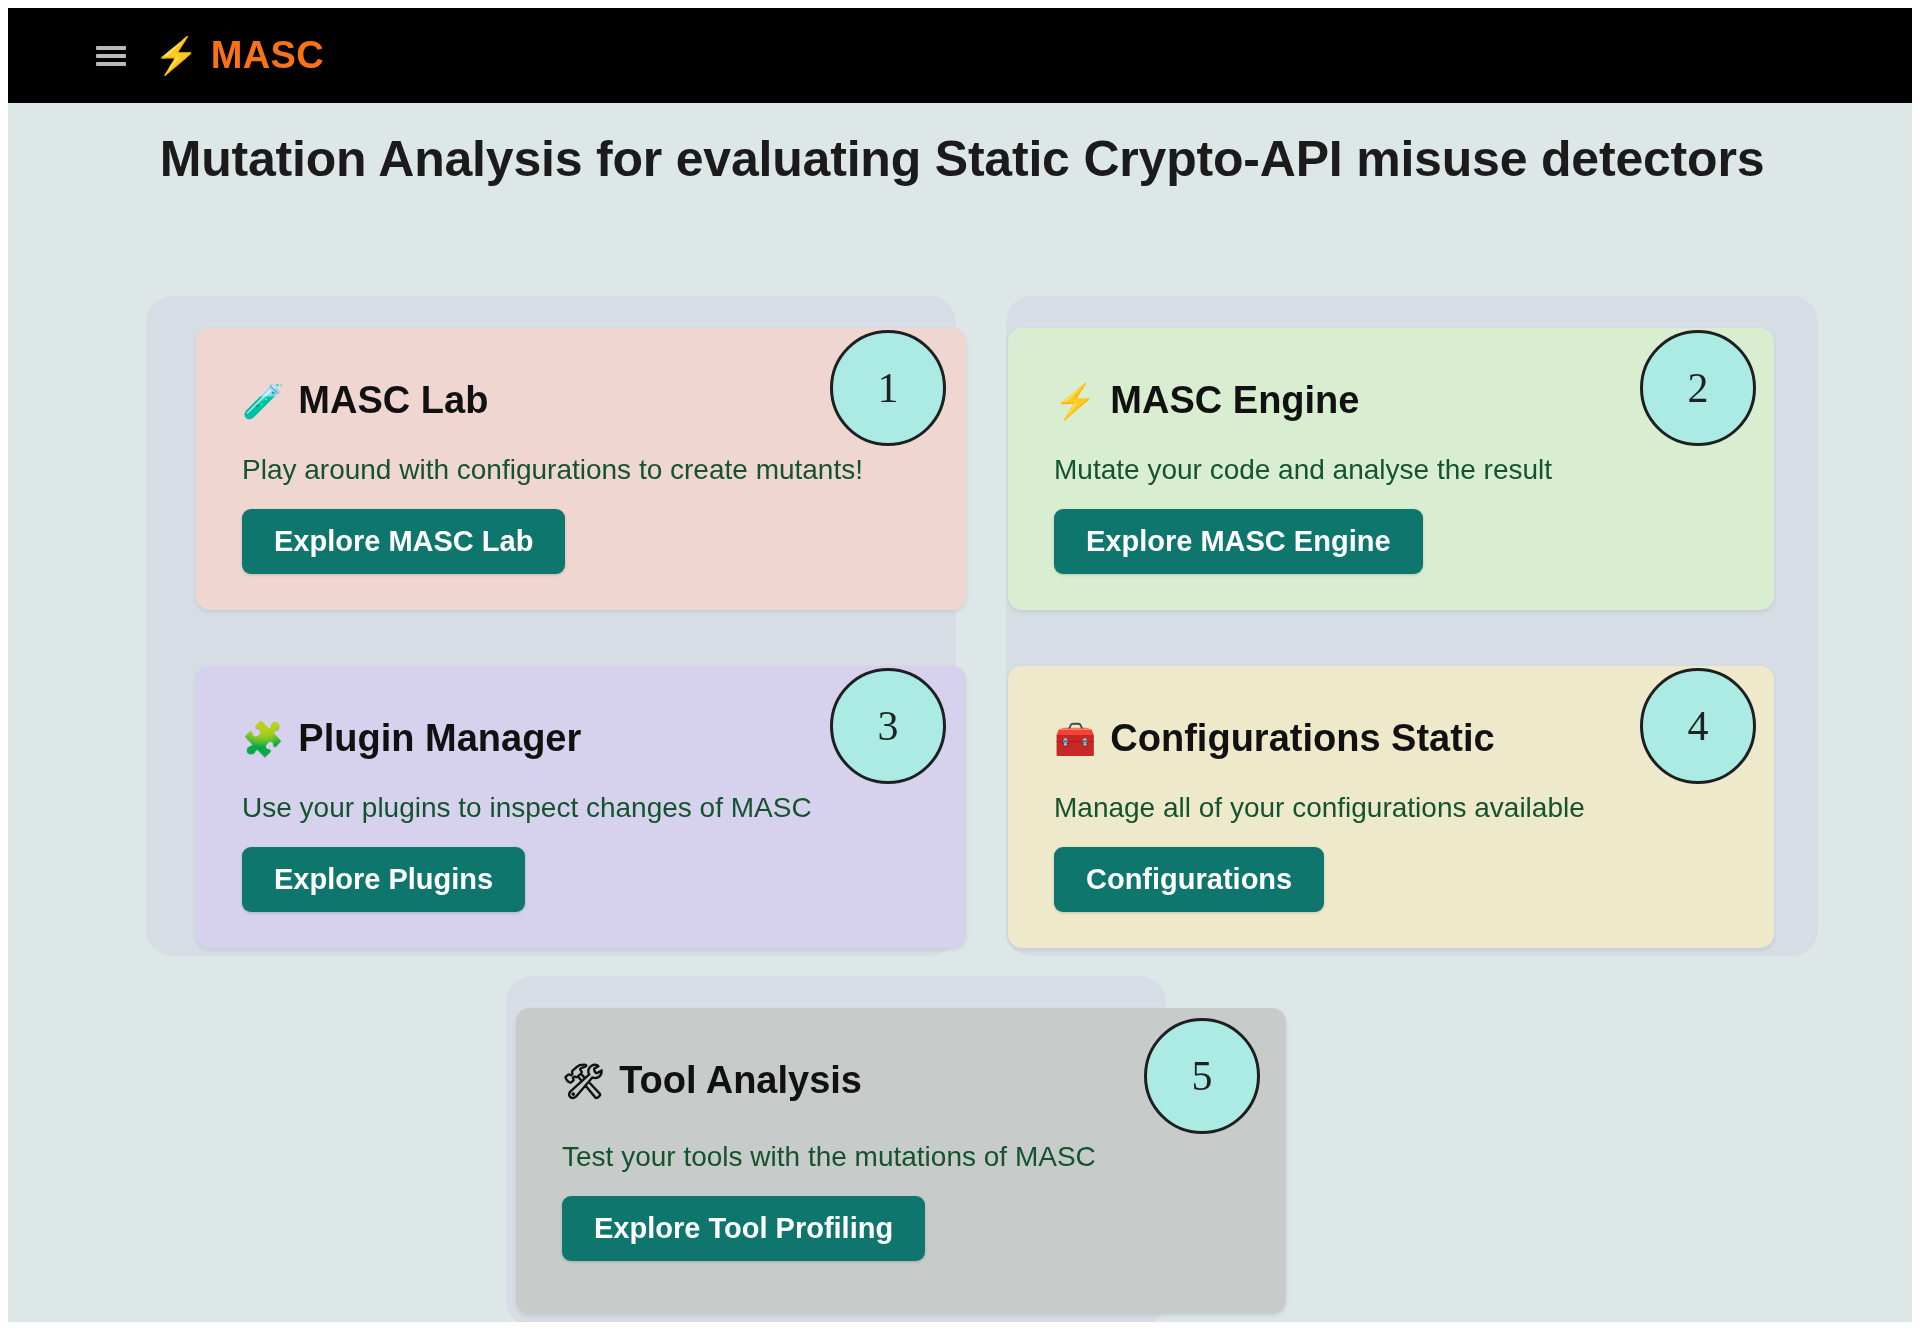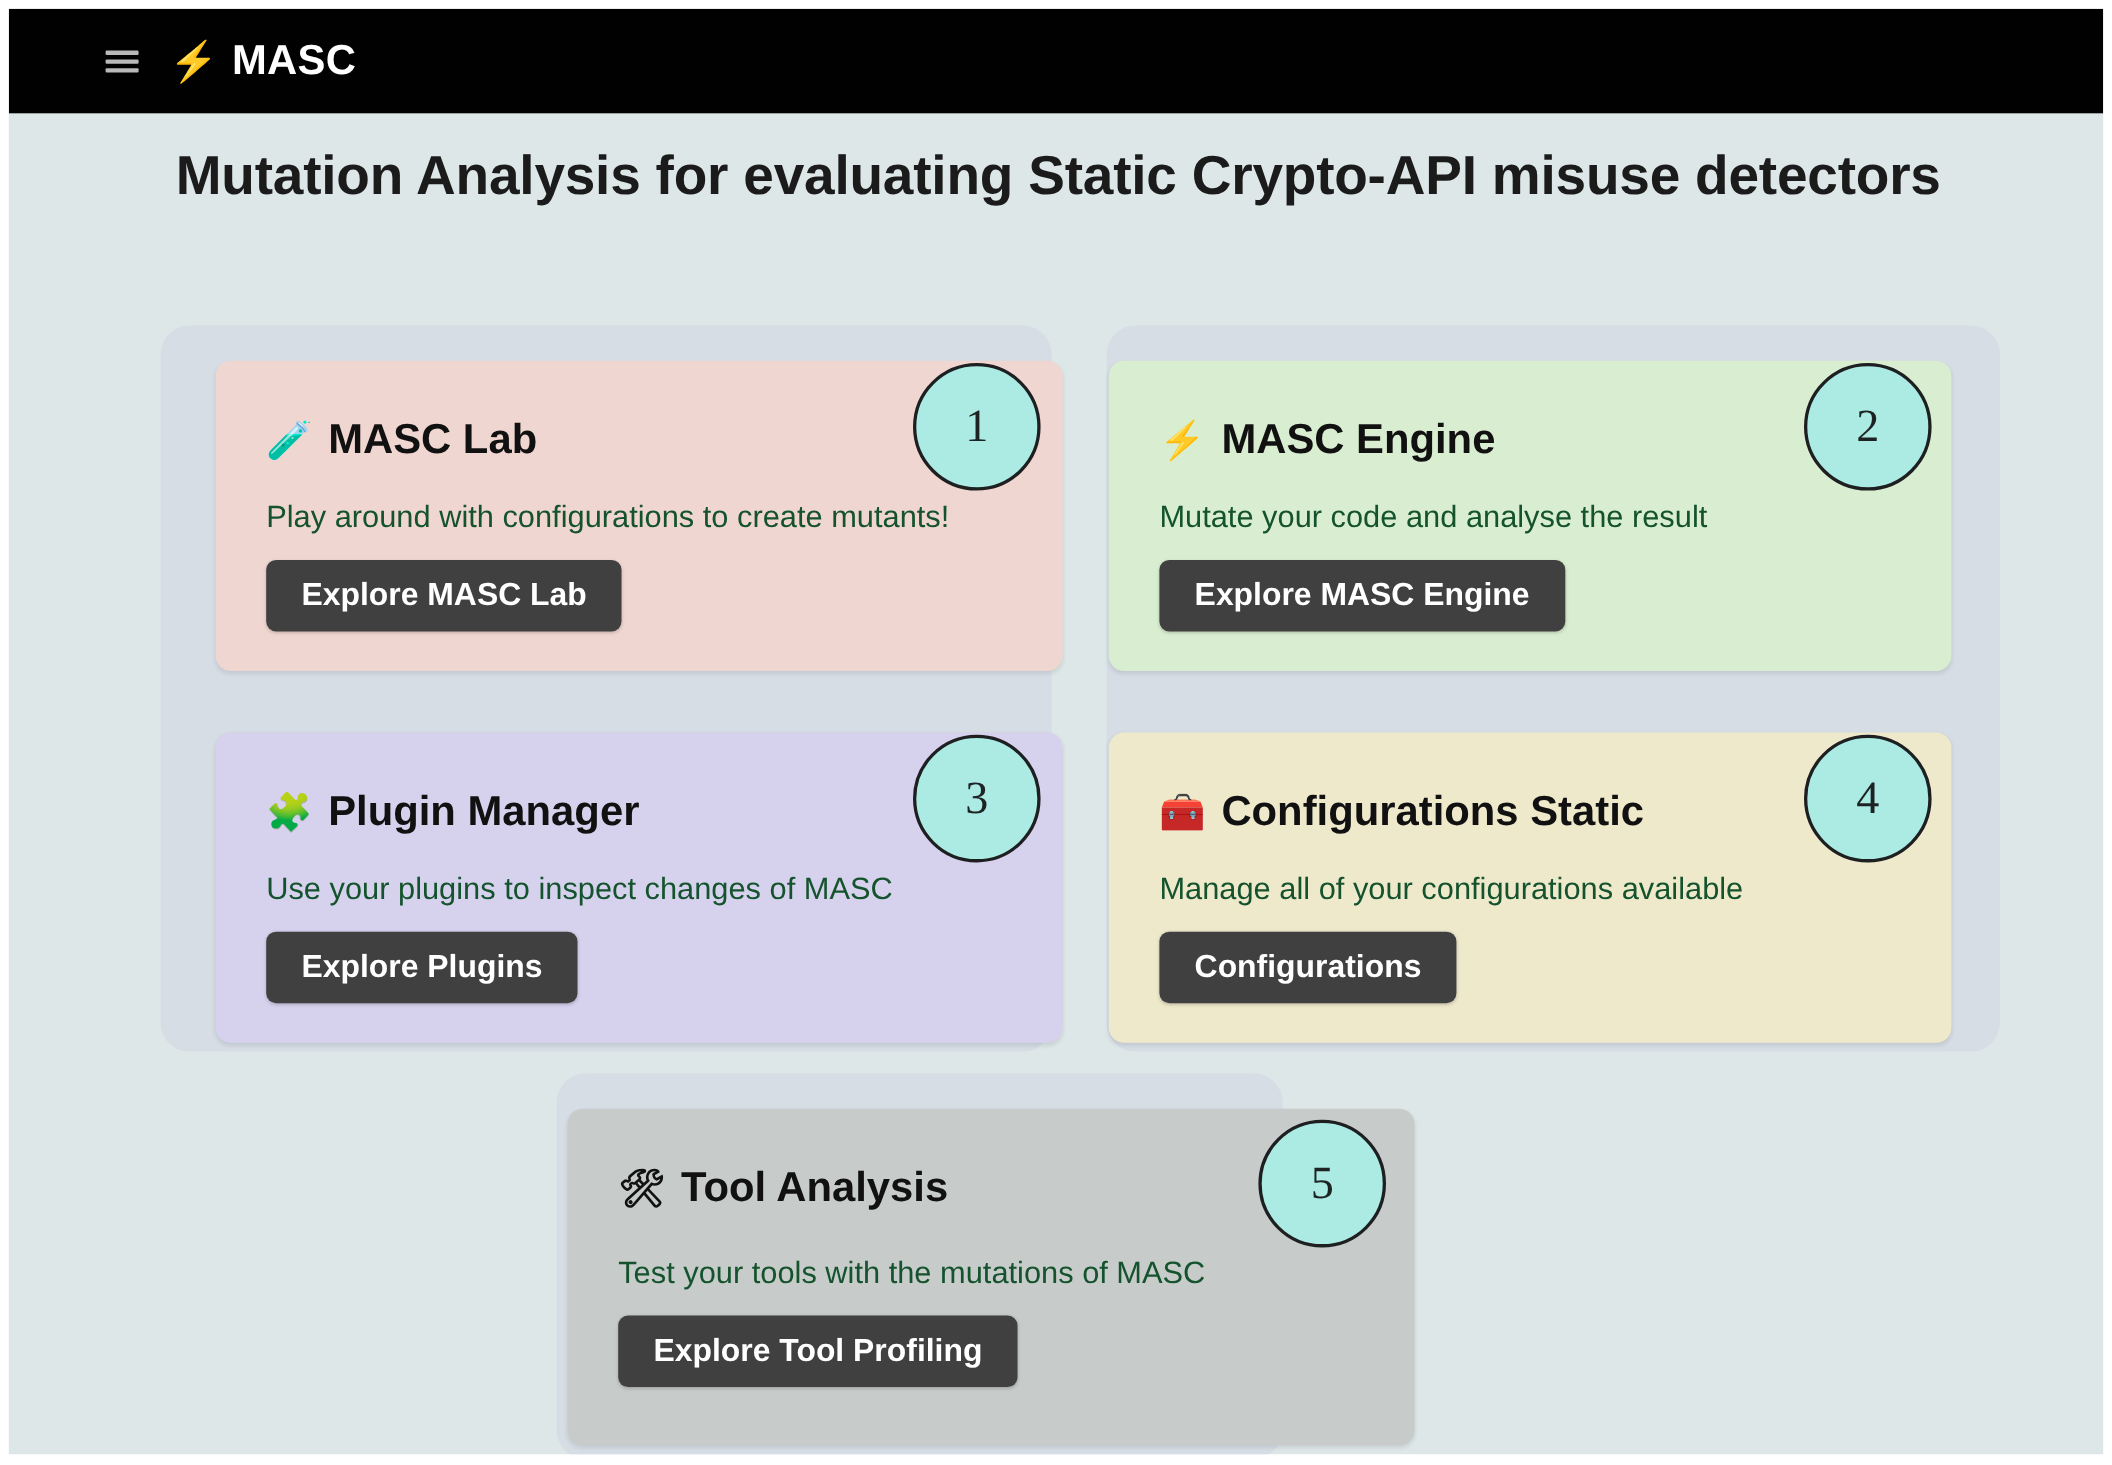--- a/index.html
+++ b/index.html
@@ -61,21 +61,21 @@
     align-items: center;
     gap: 12px;
     cursor: pointer;
   }
   .brand-icon {
     font-size: 36px;
     line-height: 1;
     color: #ffc400;
   }
   .brand-text {
-    color: #ffffff;
+    color: #f97316;
     font-size: 38px;
     font-weight: 700;
     letter-spacing: 0.3px;
   }
 
   
   .page-title {
     position: absolute;
     left: 0; top: 122px;
     width: 1908px;
@@ -126,21 +126,21 @@
     margin-top: 30px;
     font-size: 28px;
     color: #14532d;
     line-height: 1.25;
   }
   .card-5 .card-desc { margin-top: 37px; }
 
   .card-btn {
     display: inline-block;
     margin-top: 22px;
-    background: #404040;
+    background: #0f766e;
     color: #ffffff;
     font-size: 29px;
     font-weight: 700;
     font-family: "Liberation Sans", sans-serif;
     border: none;
     border-radius: 9px;
     padding: 18px 32px;
     cursor: pointer;
     line-height: 1;
     box-shadow: 0 1px 3px rgba(0,0,0,0.18);

